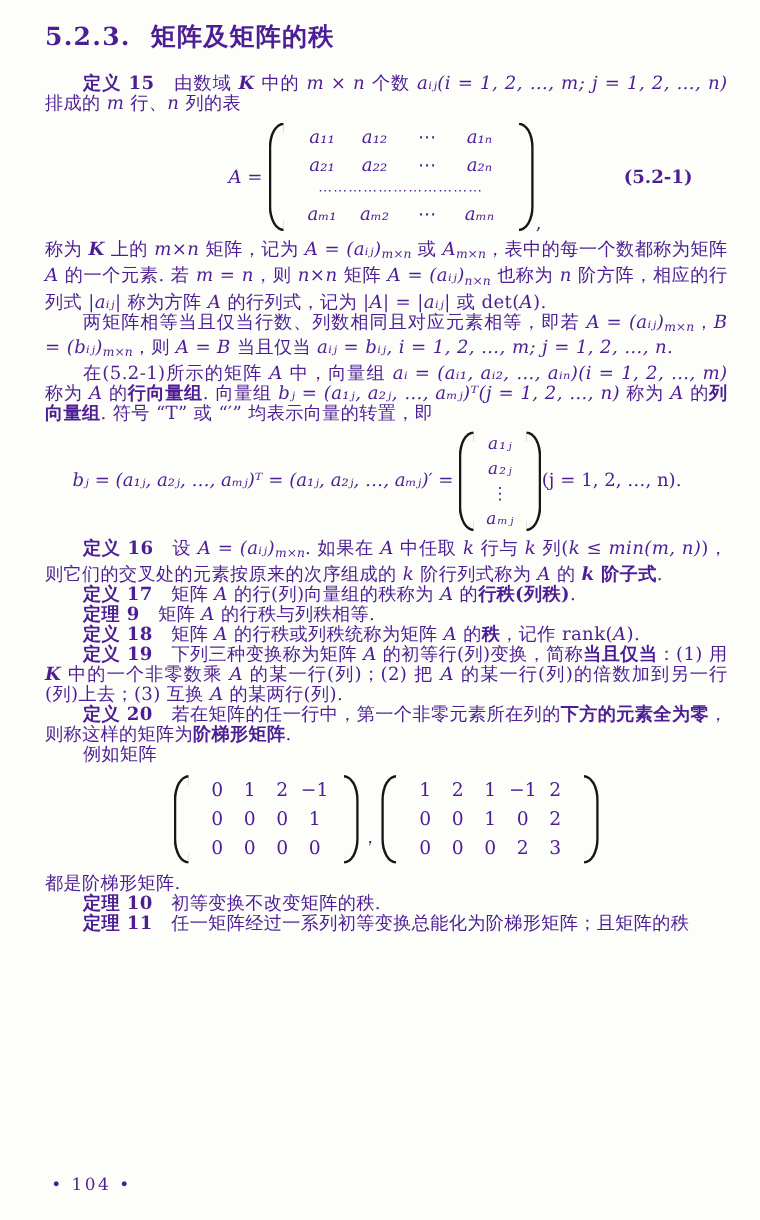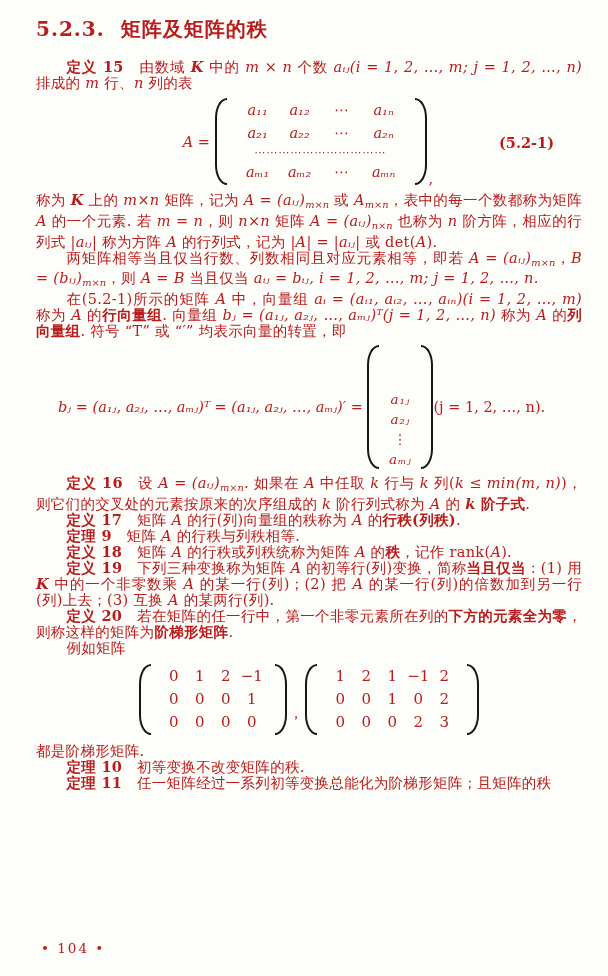--- a/index.html
+++ b/index.html
@@ -1,21 +1,21 @@
 <!DOCTYPE html>
 <html><head>
 <meta charset="utf-8">
 <style>
   html,body{margin:0;padding:0;background:#e8e8e4;}
   .page{
     position:relative;
     width:608px;height:976px;
     margin:0 auto;
     background:#fdfdfa;
-    color:#b91c1c;
+    color:#4c1d95;
     font-family:"DejaVu Serif","DejaVu Sans",serif;
     overflow:hidden;
     box-sizing:border-box;
     padding:14px 26px 0 36px;
   }
   .heading{
     font-size:20px;font-weight:700;
     margin:2px 0 16px 0;
     letter-spacing:1px;
   }
@@ -44,21 +44,21 @@
   .lparen{border-left:2px solid #161616;border-top:2px solid #161616;border-bottom:2px solid #161616;
           border-radius:12px 0 0 12px / 20px 0 0 20px;}
   .rparen{border-right:2px solid #161616;border-top:2px solid #161616;border-bottom:2px solid #161616;
           border-radius:0 12px 12px 0 / 0 20px 20px 0;}
   .matrix{display:flex;flex-direction:column;justify-content:space-between;padding:3px 10px;}
   .mrow{display:flex;justify-content:space-between;}
   .mrow .mcell{min-width:42px;text-align:center;line-height:23px;font-style:italic;white-space:nowrap;}
   .mrow.mspan{justify-content:center;}
   .mrow.mspan .mcell{font-size:11px;letter-spacing:1px;line-height:16px;overflow:hidden;max-width:195px;}
   .matrix.nums .mcell{font-style:normal;min-width:26px;line-height:23px;font-size:15px;}
-  .matrix.colv{padding:2px 6px;margin-top:44px;}
+  .matrix.colv{padding:2px 6px;}
   .matrix.colv .mcell{min-width:30px;line-height:20px;font-size:13.5px;}
   .eq-label{position:absolute;right:28px;top:50%;transform:translateY(-50%);
             font-weight:700;font-style:normal;text-align:center;}
   .eq-comma{align-self:flex-end;margin:0 2px;}
   .eq-b{justify-content:flex-start;padding-left:22px;margin:4px 0;}
   .eq-ex{margin:6px 0;}
   .eq-ex .eq-comma{align-self:center;margin-top:28px;}
   .footer{
     position:absolute;left:41px;bottom:20px;
     font-size:13.5px;letter-spacing:2px;

